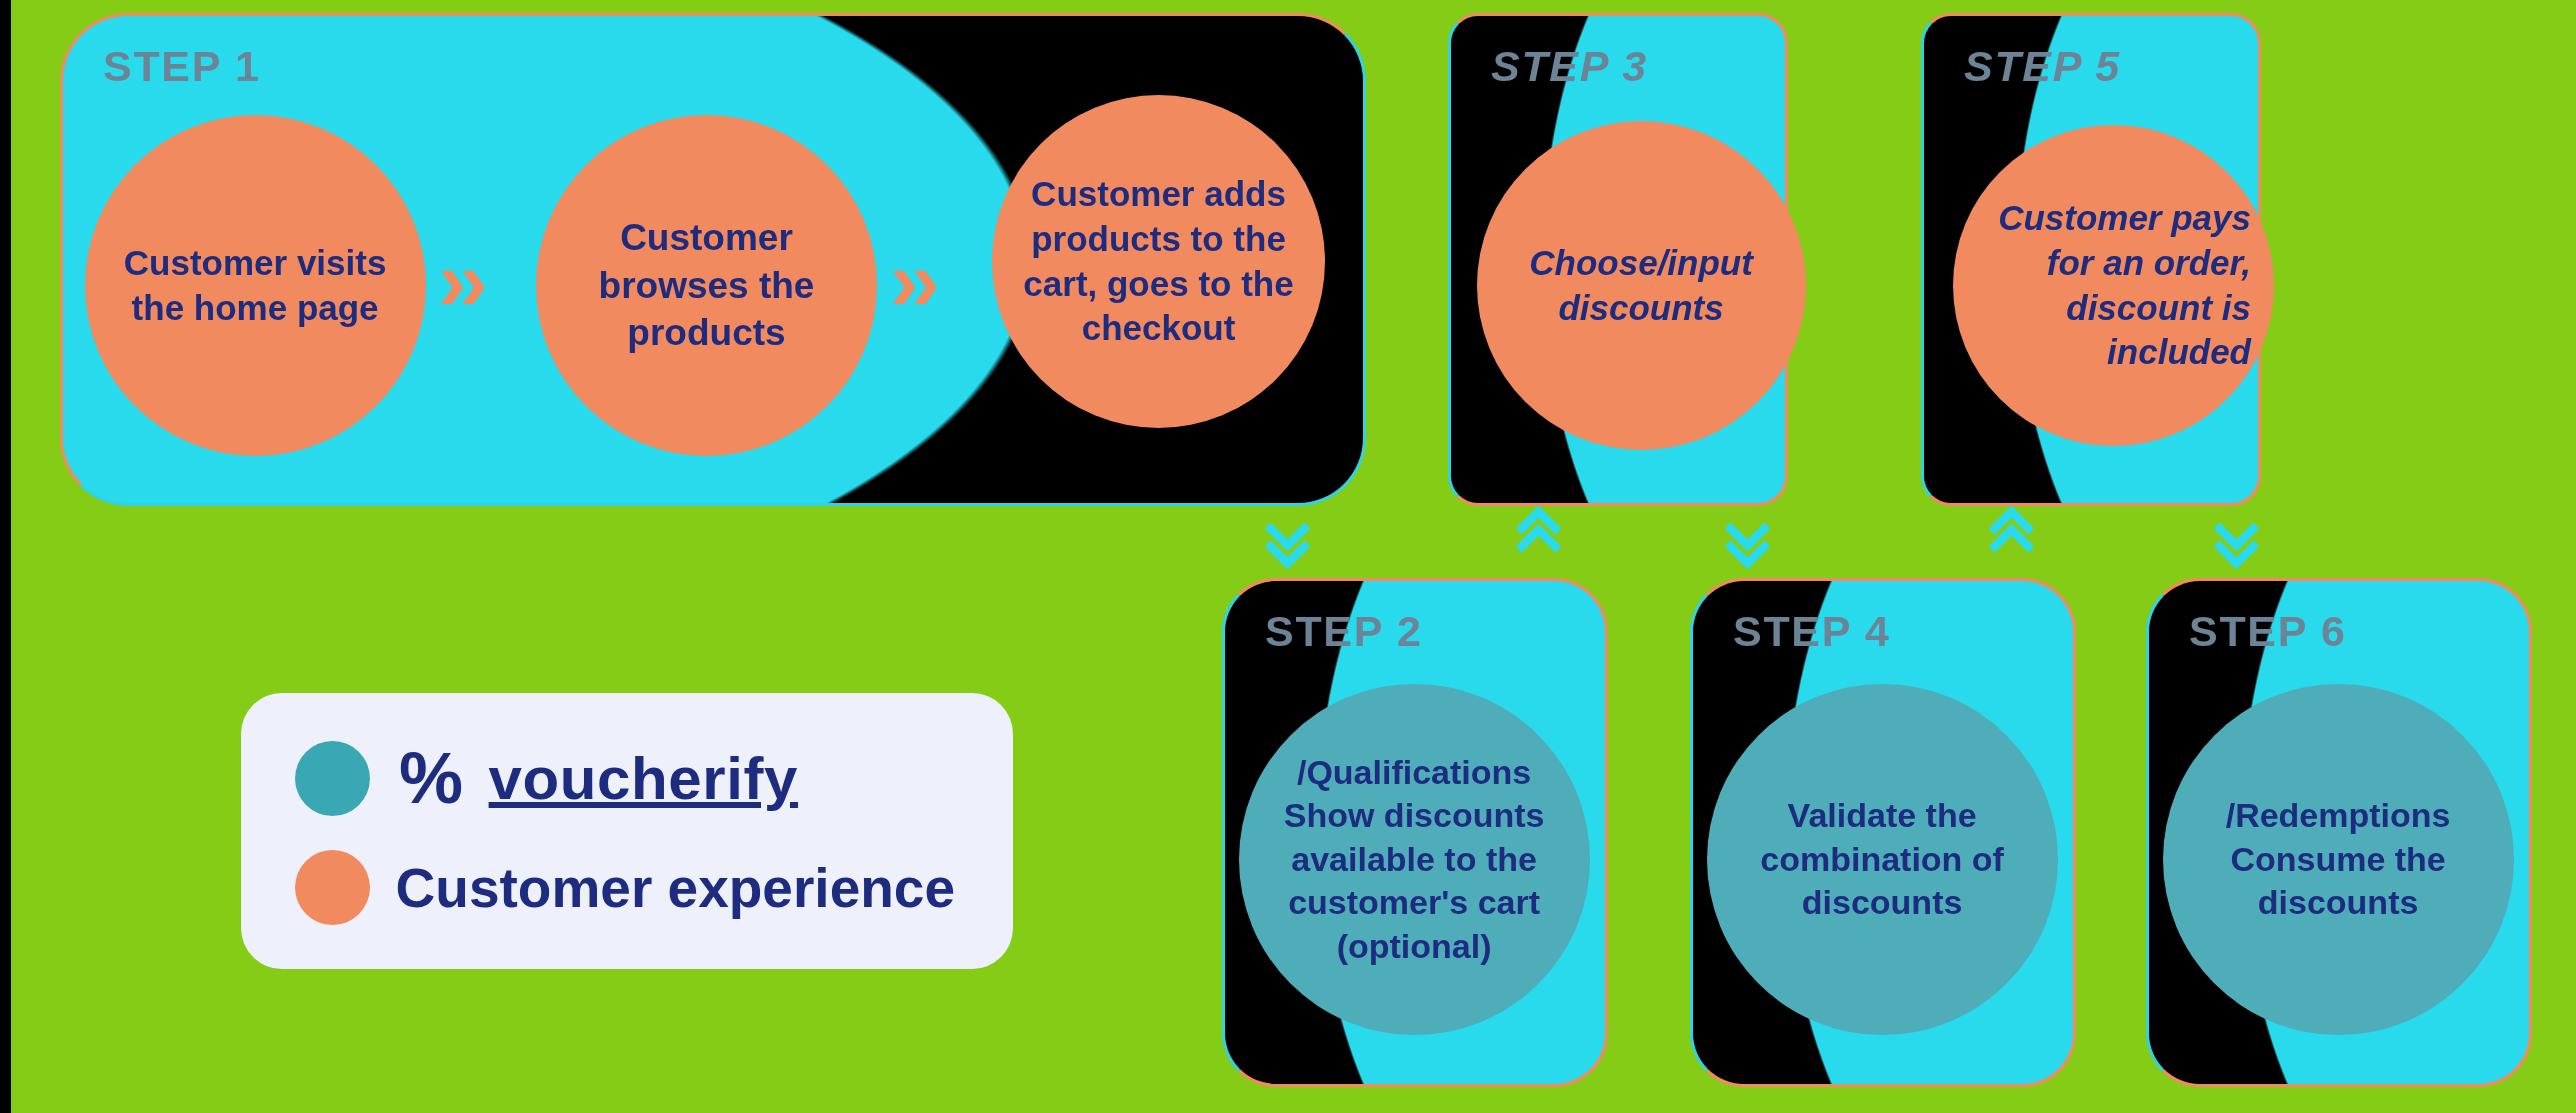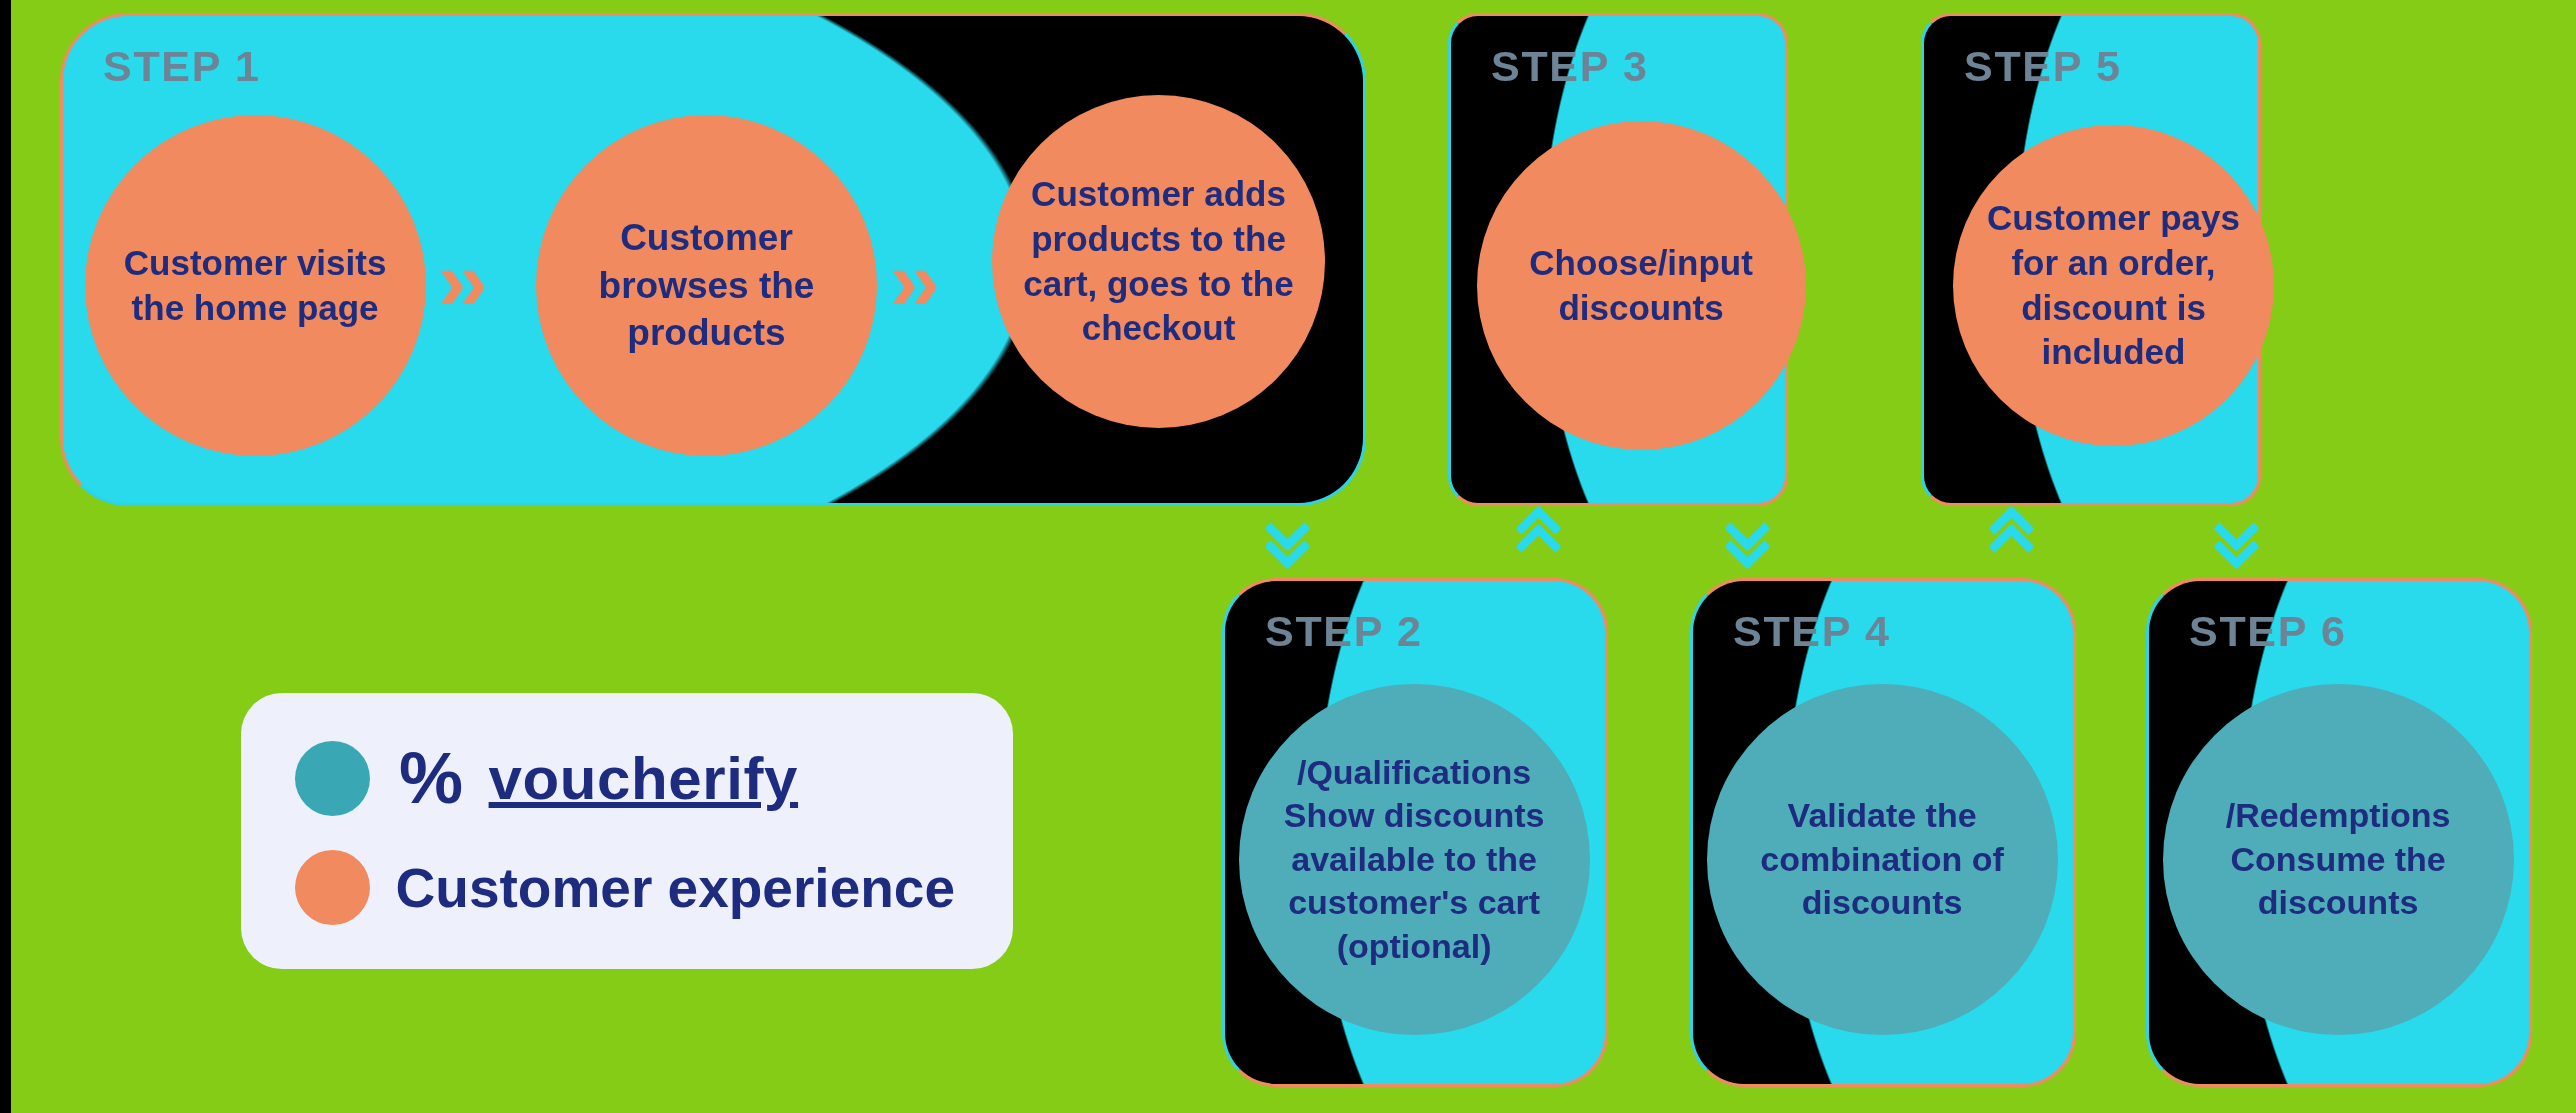--- a/index.html
+++ b/index.html
@@ -17,20 +17,21 @@
     left:49px;top:13px;width:1306px;height:493px;border-radius:68px;
     border-color:#f18a5e #2ed3e4 #2ed3e4 #f18a5e;
     background-color:#000;
     background-image:radial-gradient(969px 398px at 0px 246px,#29d9ec 99.3%,rgba(0,0,0,0) 100%);
   }
   .card-sm{
     width:340px;height:493px;top:13px;border-radius:30px;
     background-color:#000;
     background-image:radial-gradient(216px 398px at 307px 50%,#29d9ec 99.2%,rgba(0,0,0,0) 100%);
     border-color:#f18a5e #f18a5e #f18a5e #2ed3e4;
+    font-style:italic;
   }
   .card3{left:1437px;} .card5{left:1910px;}
   .card-bt{
     width:386px;height:509px;top:578px;border-radius:54px;
     background-color:#000;
     background-image:radial-gradient(219px 409px at 310px 50%,#29d9ec 99.2%,rgba(0,0,0,0) 100%);
     border-color:#f18a5e #f18a5e #f18a5e #2ed3e4;
   }
   .card2{left:1211px;} .card4{left:1679px;} .card6{left:2135px;}
 
@@ -45,21 +46,21 @@
     display:flex;align-items:center;justify-content:center;
     text-align:center;color:#1e2c80;font-weight:700;line-height:1.28;
     box-sizing:border-box;
   }
   .c-orange{background:#f18a5e;}
   .c-teal{background:#4fadba;}
   .c1a{left:21.6px;top:99px;width:341px;height:341px;font-size:35px;padding:0 25.6px;}
   .c1b{left:473px;top:99px;width:341px;height:341px;font-size:37px;padding:0 25.6px;}
   .c1c{left:929px;top:79px;width:333px;height:333px;font-size:35px;padding:0 23px;justify-content:flex-end;}
   .c3{left:25.6px;top:105px;width:329px;height:329px;font-size:35px;padding:0 23px;}
-  .c5{left:29px;top:109px;width:321px;height:321px;font-size:35px;padding:0 23px;}
+  .c5{left:29px;top:109px;width:321px;height:321px;font-size:35px;padding:0 23px;text-align:right;}
   .cb{left:13.6px;top:103px;width:351px;height:351px;font-size:34px;padding:0 27px;}
   .api{display:block;font-weight:800;}
 
   
   .chevrons{
     position:absolute;top:222px;color:#f18a5e;
     font-size:85px;font-weight:800;letter-spacing:-6.8px;line-height:1;
   }
   .ch1{left:375px;} .ch2{left:827px;}
 

